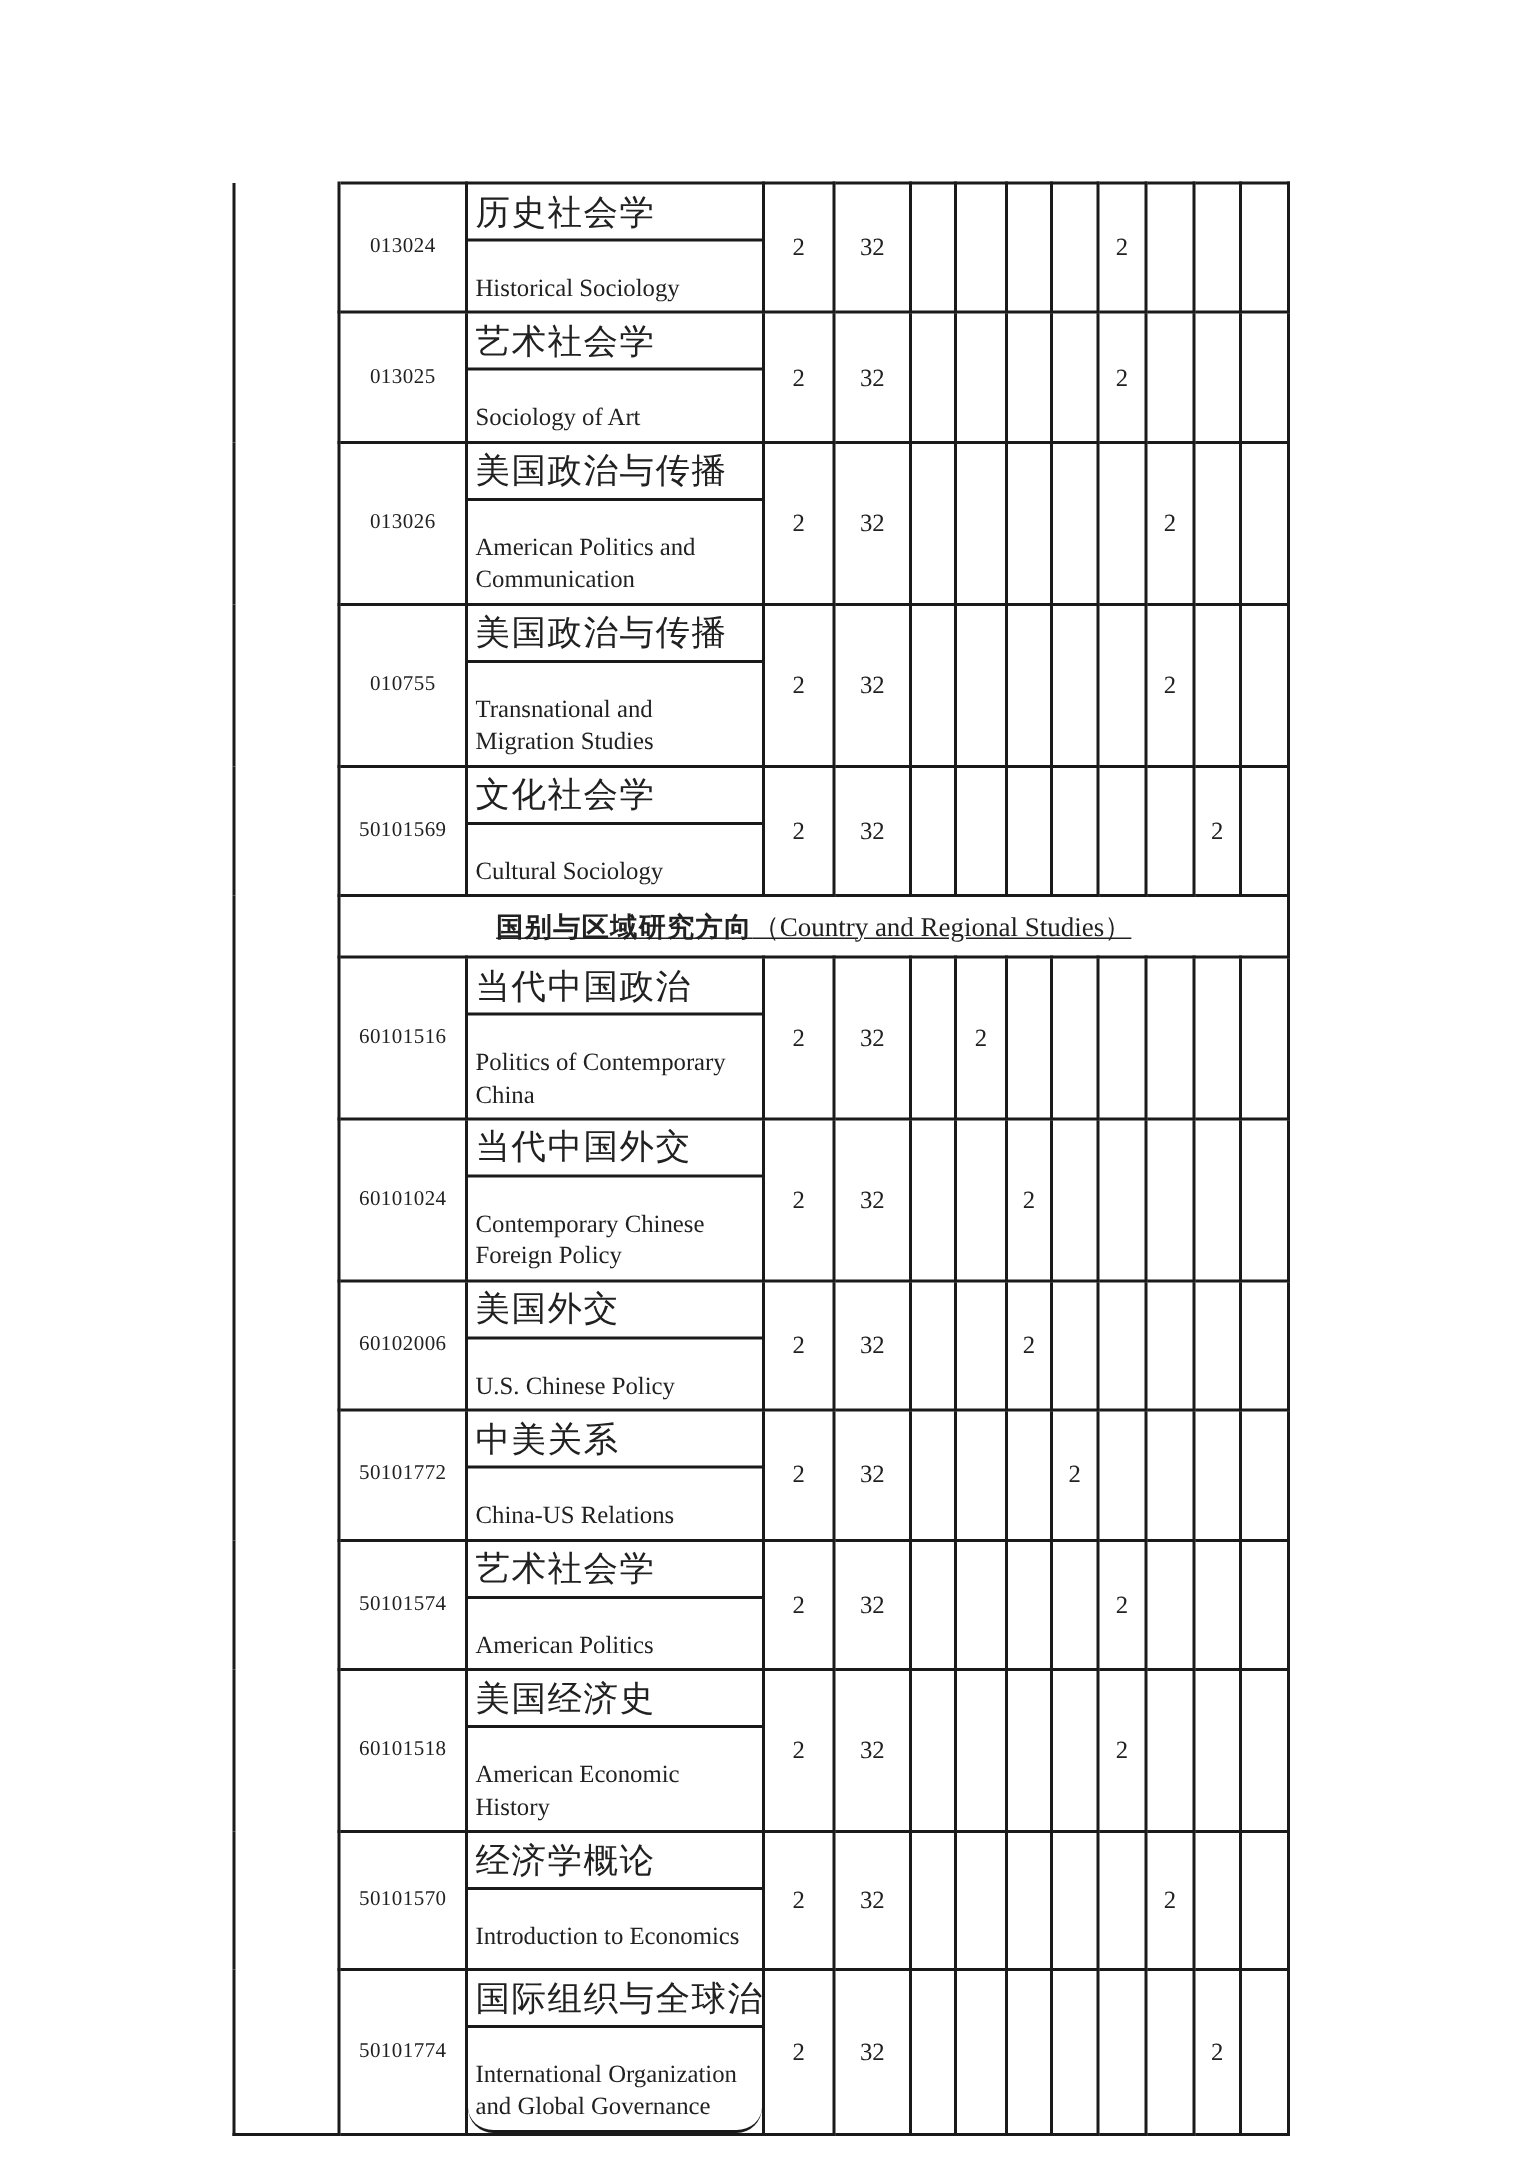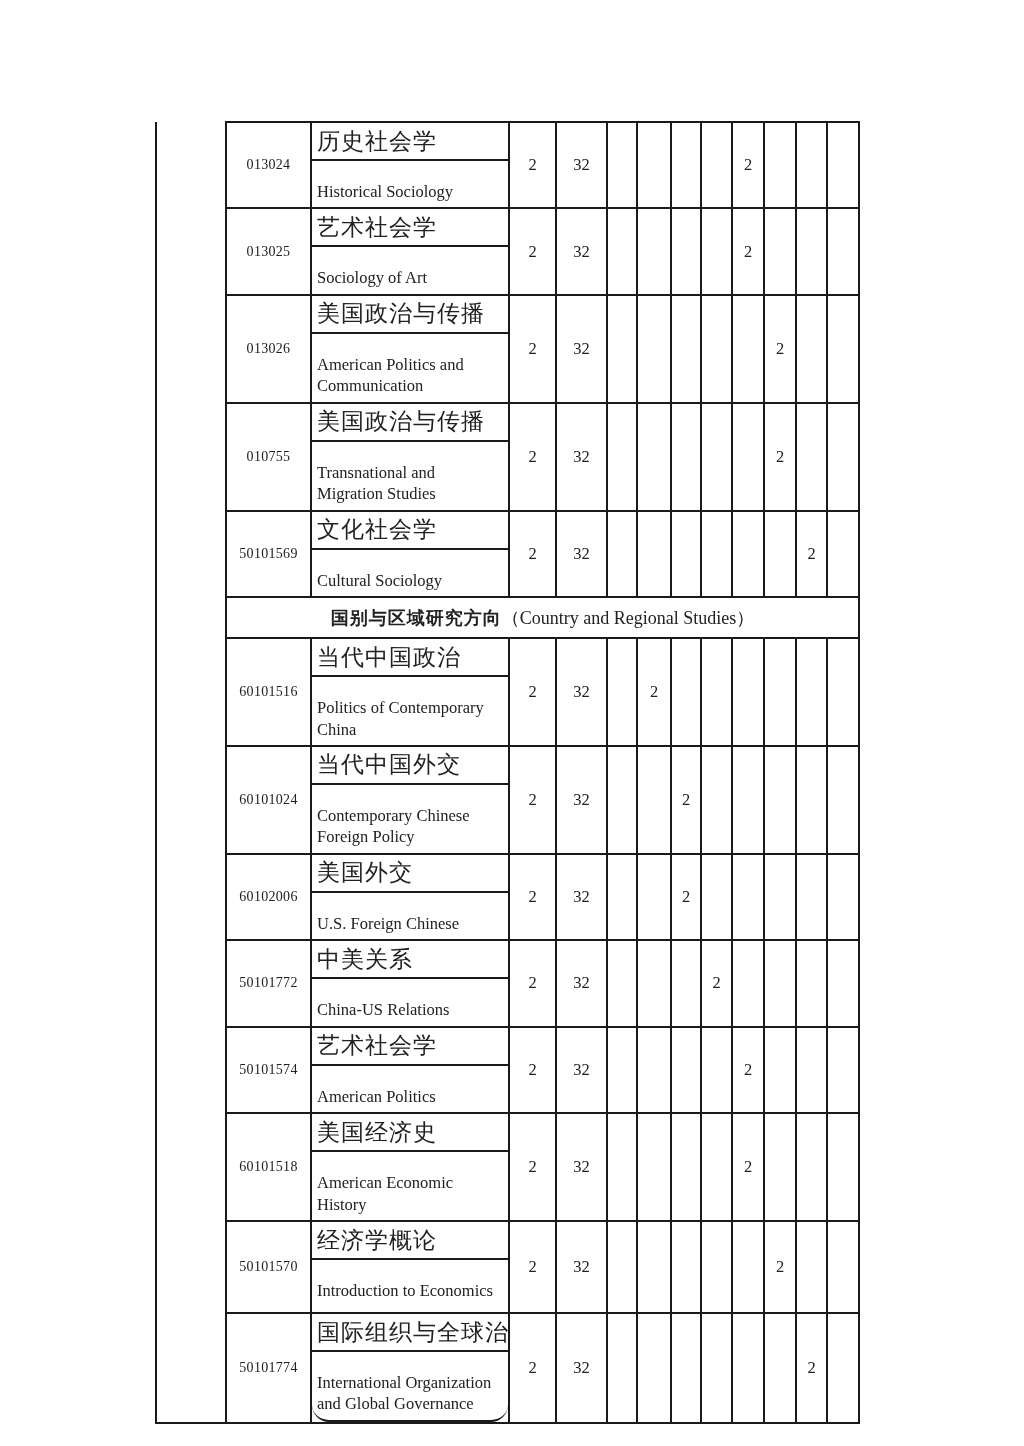--- a/index.html
+++ b/index.html
@@ -66,20 +66,21 @@
     line-height: 1.3;
   }
   td.num-cell, td.sem-cell {
     text-align: center;
     font-size: 16.5px;
   }
   td.sec-cell {
     text-align: center;
     vertical-align: middle;
     padding: 4px 0;
+    text-decoration: underline;
   }
   .sec-zh {
     font-family: "Liberation Sans", "DejaVu Sans", sans-serif;
     font-weight: bold;
     font-size: 18px;
     letter-spacing: 1px;
   }
   .sec-en {
     font-family: "Liberation Serif", "DejaVu Serif", serif;
     font-size: 18px;
@@ -245,21 +246,21 @@
     <td class="sem-cell"></td>
     <td class="sem-cell"></td>
     <td class="sem-cell"></td>
     <td class="sem-cell"></td>
     <td class="sem-cell"></td>
   </tr>
         <tr class="course-row">
     <td class="code-cell">60102006</td>
     <td class="name-cell">
       <div class="name-zh">美国外交</div>
-      <div class="name-en">U.S. Foreign Chinese</div>
+      <div class="name-en">U.S. Chinese Policy</div>
     </td>
     <td class="num-cell">2</td>
     <td class="num-cell">32</td>
     <td class="sem-cell"></td>
     <td class="sem-cell"></td>
     <td class="sem-cell">2</td>
     <td class="sem-cell"></td>
     <td class="sem-cell"></td>
     <td class="sem-cell"></td>
     <td class="sem-cell"></td>

